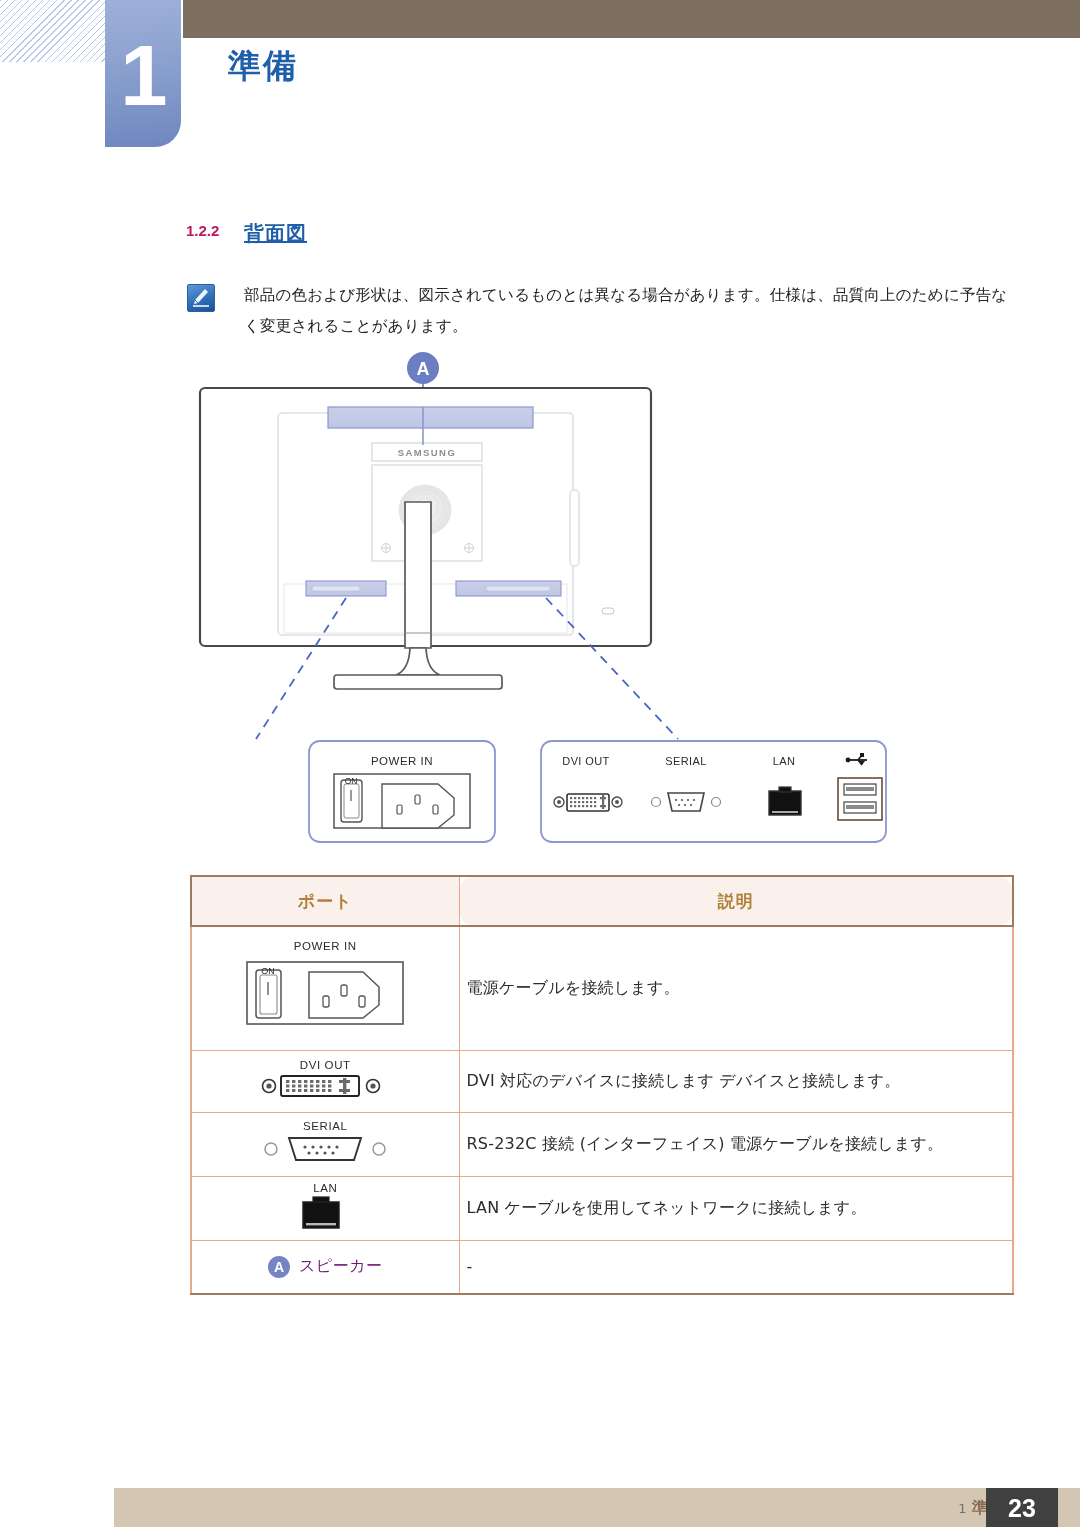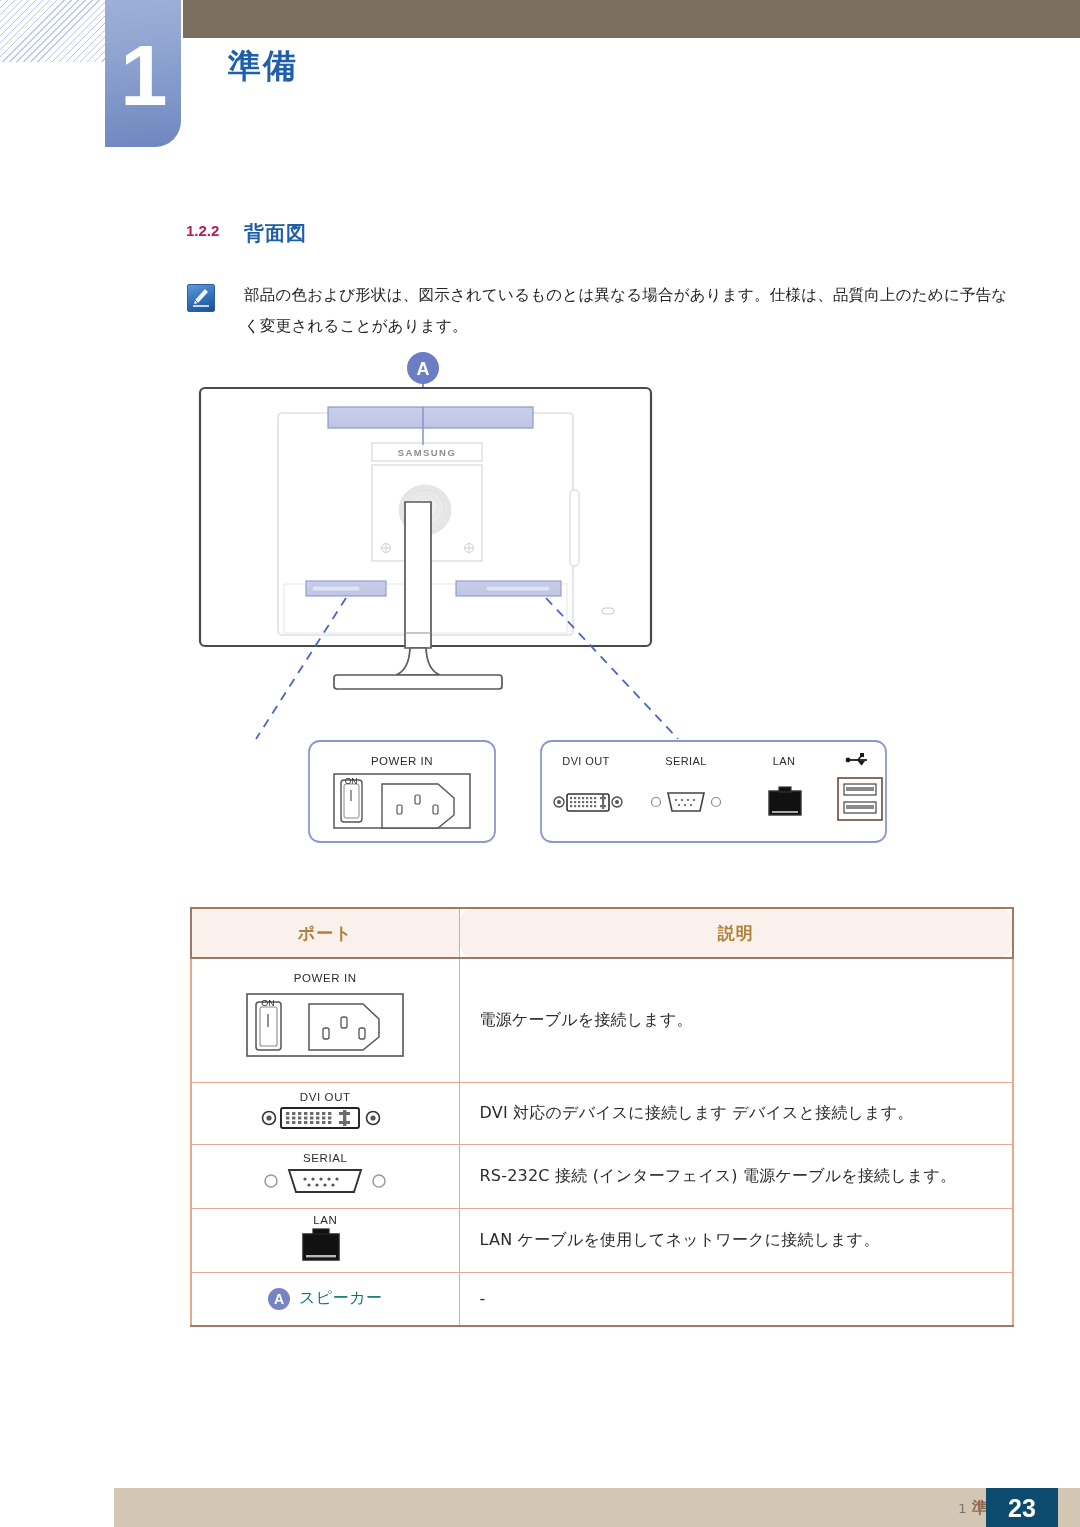--- a/index.html
+++ b/index.html
@@ -37,20 +37,21 @@
 
   
   .sec-no{
     position:absolute;left:186px;top:222px;color:#be185d;
     font-size:15px;font-weight:700;letter-spacing:0px;
   }
   .sec-title{
     position:absolute;left:244px;top:220px;color:#1f5fa9;
     font-size:20px;font-weight:700;letter-spacing:1px;
     font-family:"DejaVu Sans","Liberation Sans",sans-serif;
+    text-decoration:underline;
   }
 
   
   .note-icon{
     position:absolute;left:187px;top:284px;width:26px;height:26px;
     background:linear-gradient(160deg,#5d9ad8 0%,#2f6fb8 55%,#1d4f92 100%);
     border:1px solid #2c5f9e;border-radius:2px;
   }
   .note-icon svg{position:absolute;left:2px;top:2px;}
   .note-text{
@@ -59,65 +60,65 @@
     font-family:"DejaVu Sans","Liberation Sans",sans-serif;
     letter-spacing:0.2px;
   }
 
   
   .diagram{position:absolute;left:186px;top:350px;width:830px;height:510px;}
   .diagram svg{position:absolute;left:0;top:0;}
 
   
   .tbl{
-    position:absolute;left:190px;top:907px;width:822px;
+    position:absolute;left:190px;top:875px;width:822px;
     border-collapse:collapse;table-layout:fixed;
   }
   .tbl td,.tbl th{border:1px solid #e8a88d;padding:0;vertical-align:middle;}
   .tbl thead th{
     background:#faf0ec;border-top:2px solid #9e7a5e;border-bottom:2px solid #9e7a5e;
     color:#b08038;font-size:17px;font-weight:700;height:48px;
     font-family:"DejaVu Sans","Liberation Sans",sans-serif;letter-spacing:1px;
   }
   .tbl thead th.c1{border-left:2px solid #9e7a5e;}
   .tbl thead th.c2{border-right:2px solid #9e7a5e;border-radius:16px;}
   .tbl td.c1{border-left:2px solid #e8a88d;text-align:center;}
-  .tbl td.c2{border-right:2px solid #e8a88d;padding-left:20px;}
+  .tbl td.c2{border-right:2px solid #e8a88d;padding-left:7px;}
   .tbl tr.last td{border-bottom:2px solid #9e7a5e;}
   .desc{
     color:#2b2b2b;font-size:16px;line-height:26px;
     font-family:"DejaVu Sans","Liberation Sans",sans-serif;letter-spacing:0.2px;
   }
   .portlabel{
     font-size:11.5px;color:#2b2b2b;letter-spacing:0.6px;
     font-family:"Liberation Sans",sans-serif;text-align:center;
     display:block;margin-bottom:2px;
   }
   .spk-row{display:flex;align-items:center;justify-content:center;gap:9px;}
   .badge-a{
     width:22px;height:22px;border-radius:50%;background:#7684c4;
     color:#fff;font-size:14px;font-weight:700;line-height:22px;text-align:center;
     font-family:"Liberation Sans",sans-serif;display:inline-block;
   }
   .spk-label{
-    font-size:16px;color:#0f766e;
+    font-size:16px;color:#701a75;
     font-family:"DejaVu Sans","Liberation Sans",sans-serif;letter-spacing:0.5px;
   }
 
   
   .foot-bar{position:absolute;left:114px;top:1488px;width:966px;height:39px;background:#d3c7b4;}
   .foot-chap{
     position:absolute;left:0;top:0;width:966px;height:39px;
     text-align:right;padding-right:76px;box-sizing:border-box;
     line-height:39px;font-size:16px;color:#8c6a52;font-weight:700;
     font-family:"DejaVu Sans","Liberation Sans",sans-serif;
   }
   .foot-chap .cn{color:#7a7068;font-weight:400;font-size:13px;}
   .foot-pg{
-    position:absolute;left:872px;top:0;width:72px;height:39px;background:#0c4a6e;
+    position:absolute;left:872px;top:0;width:72px;height:39px;background:#404040;
     color:#fff;font-size:25px;font-weight:700;line-height:41px;text-align:center;
     font-family:"Liberation Sans",sans-serif;
   }
 </style>
 </head>
 <body>
 
 <div class="page">
 
   <div class="hatch"></div>

